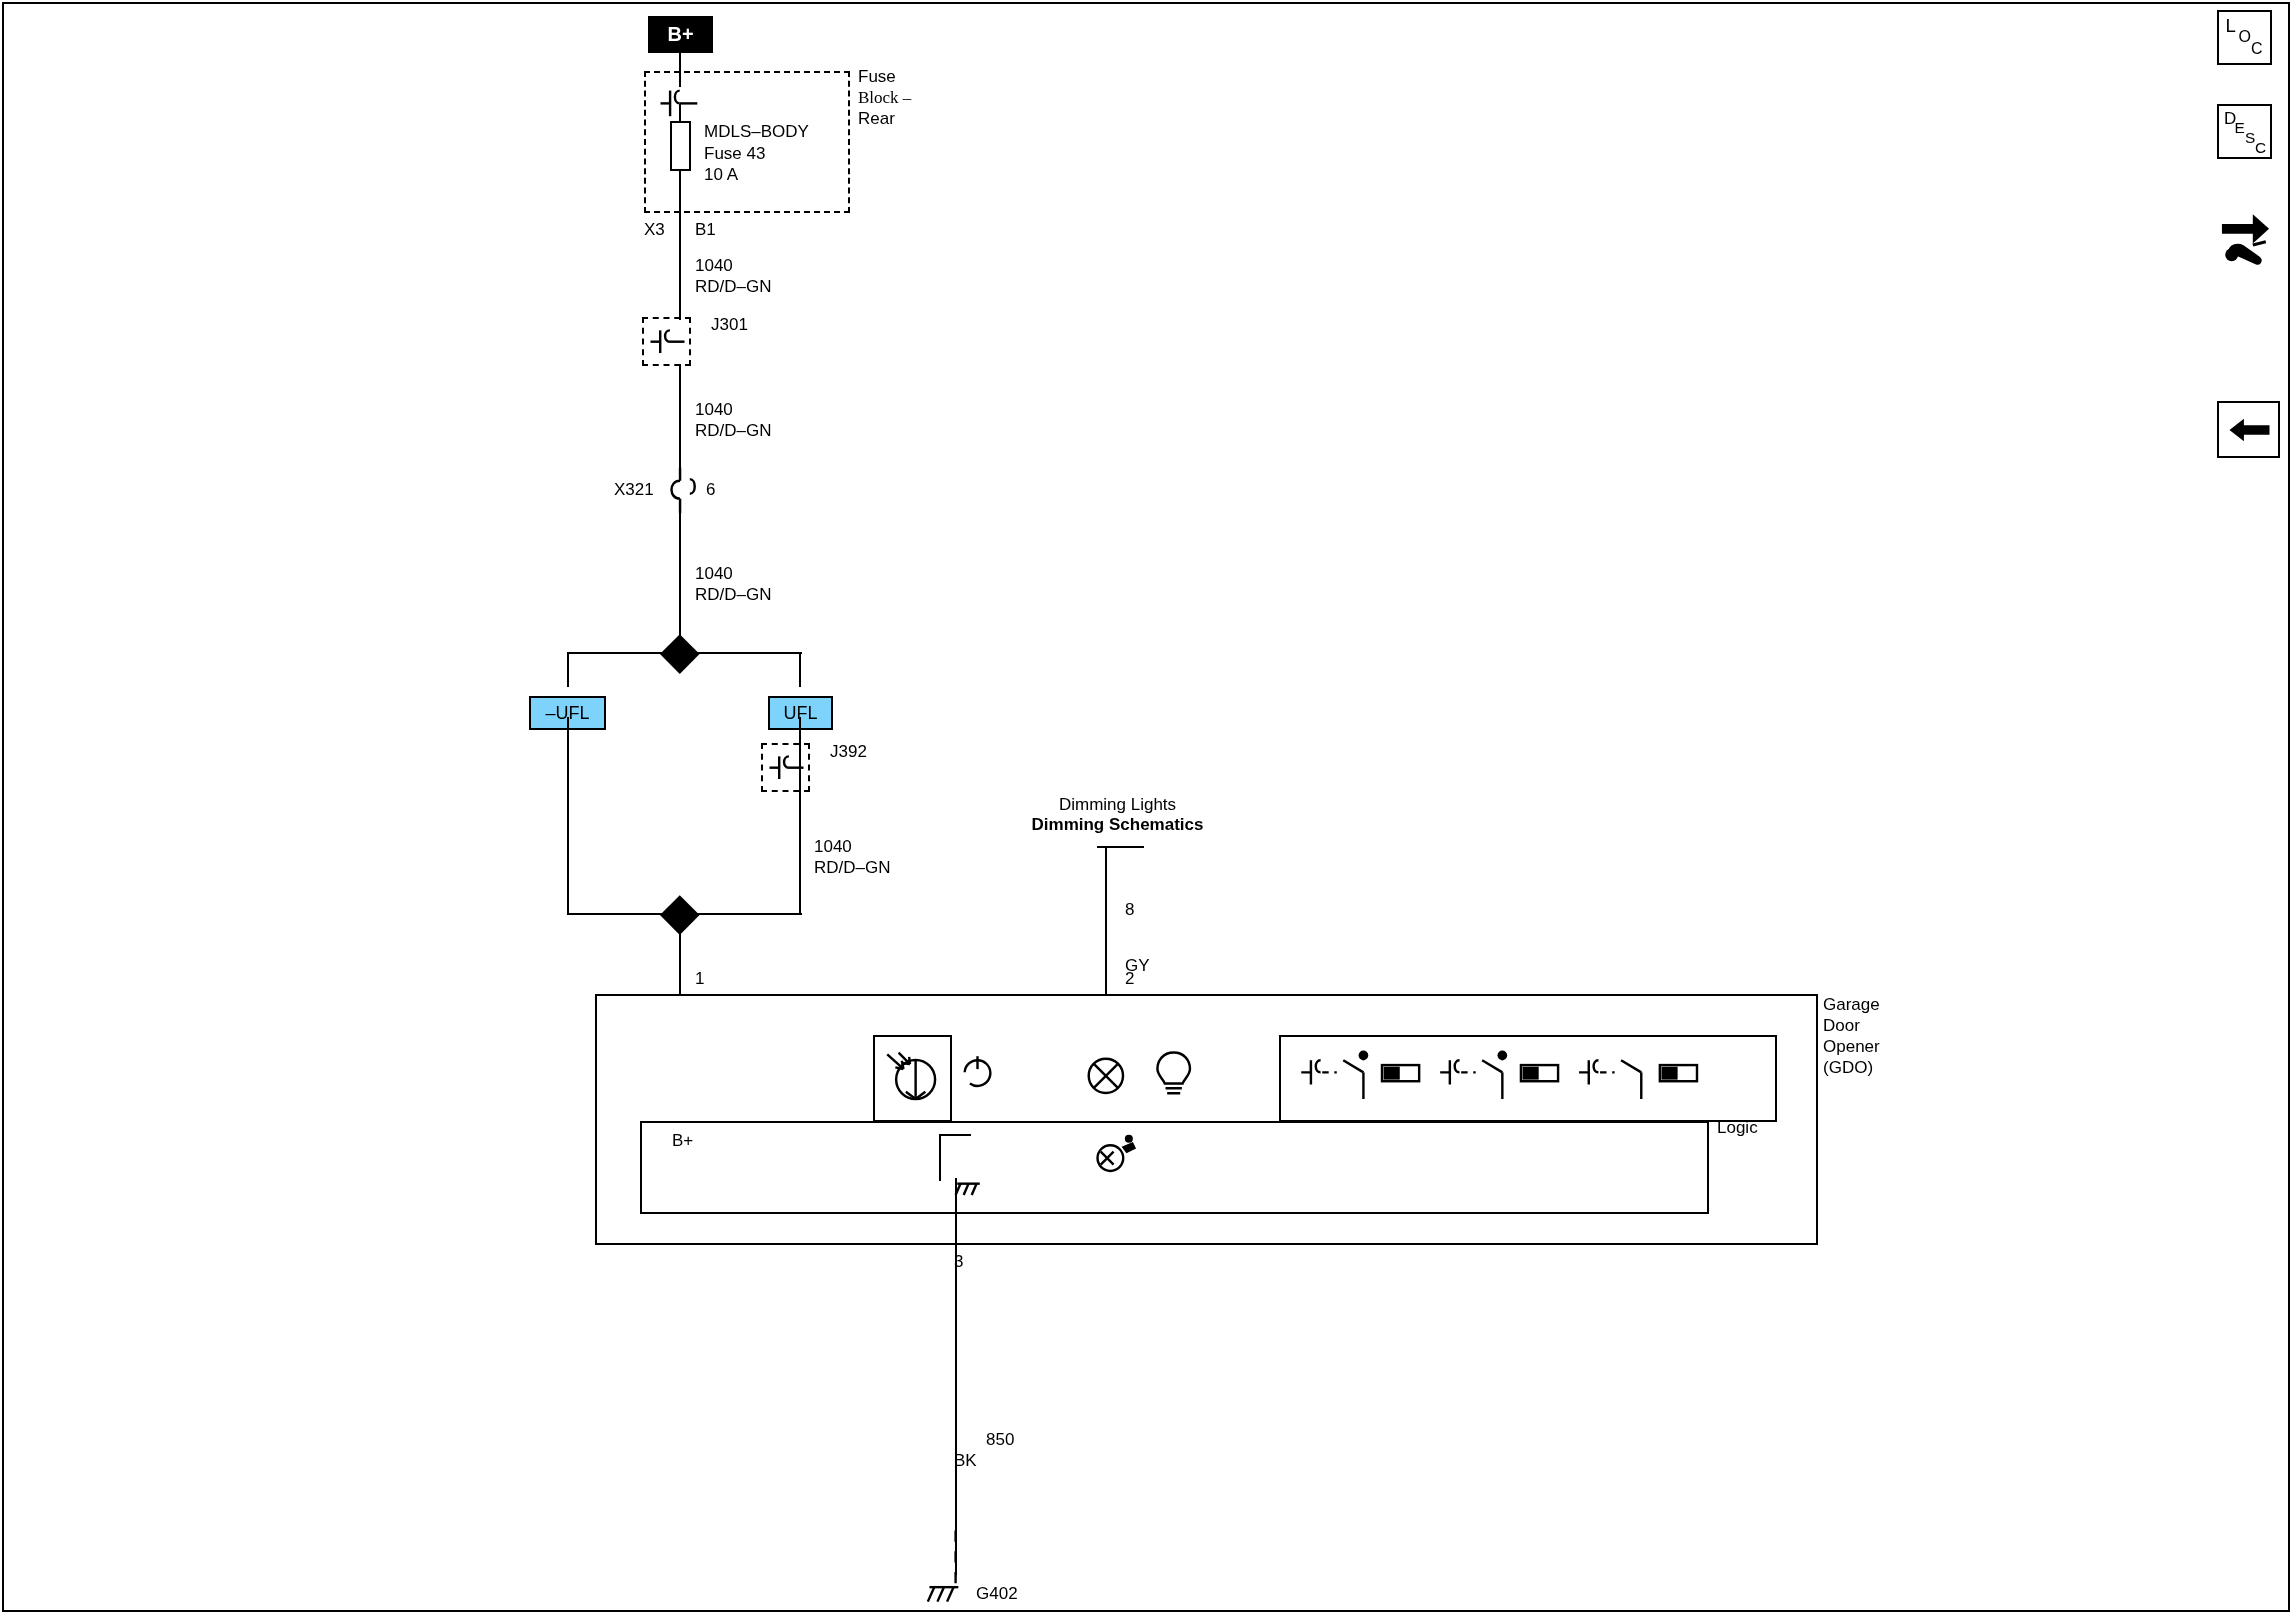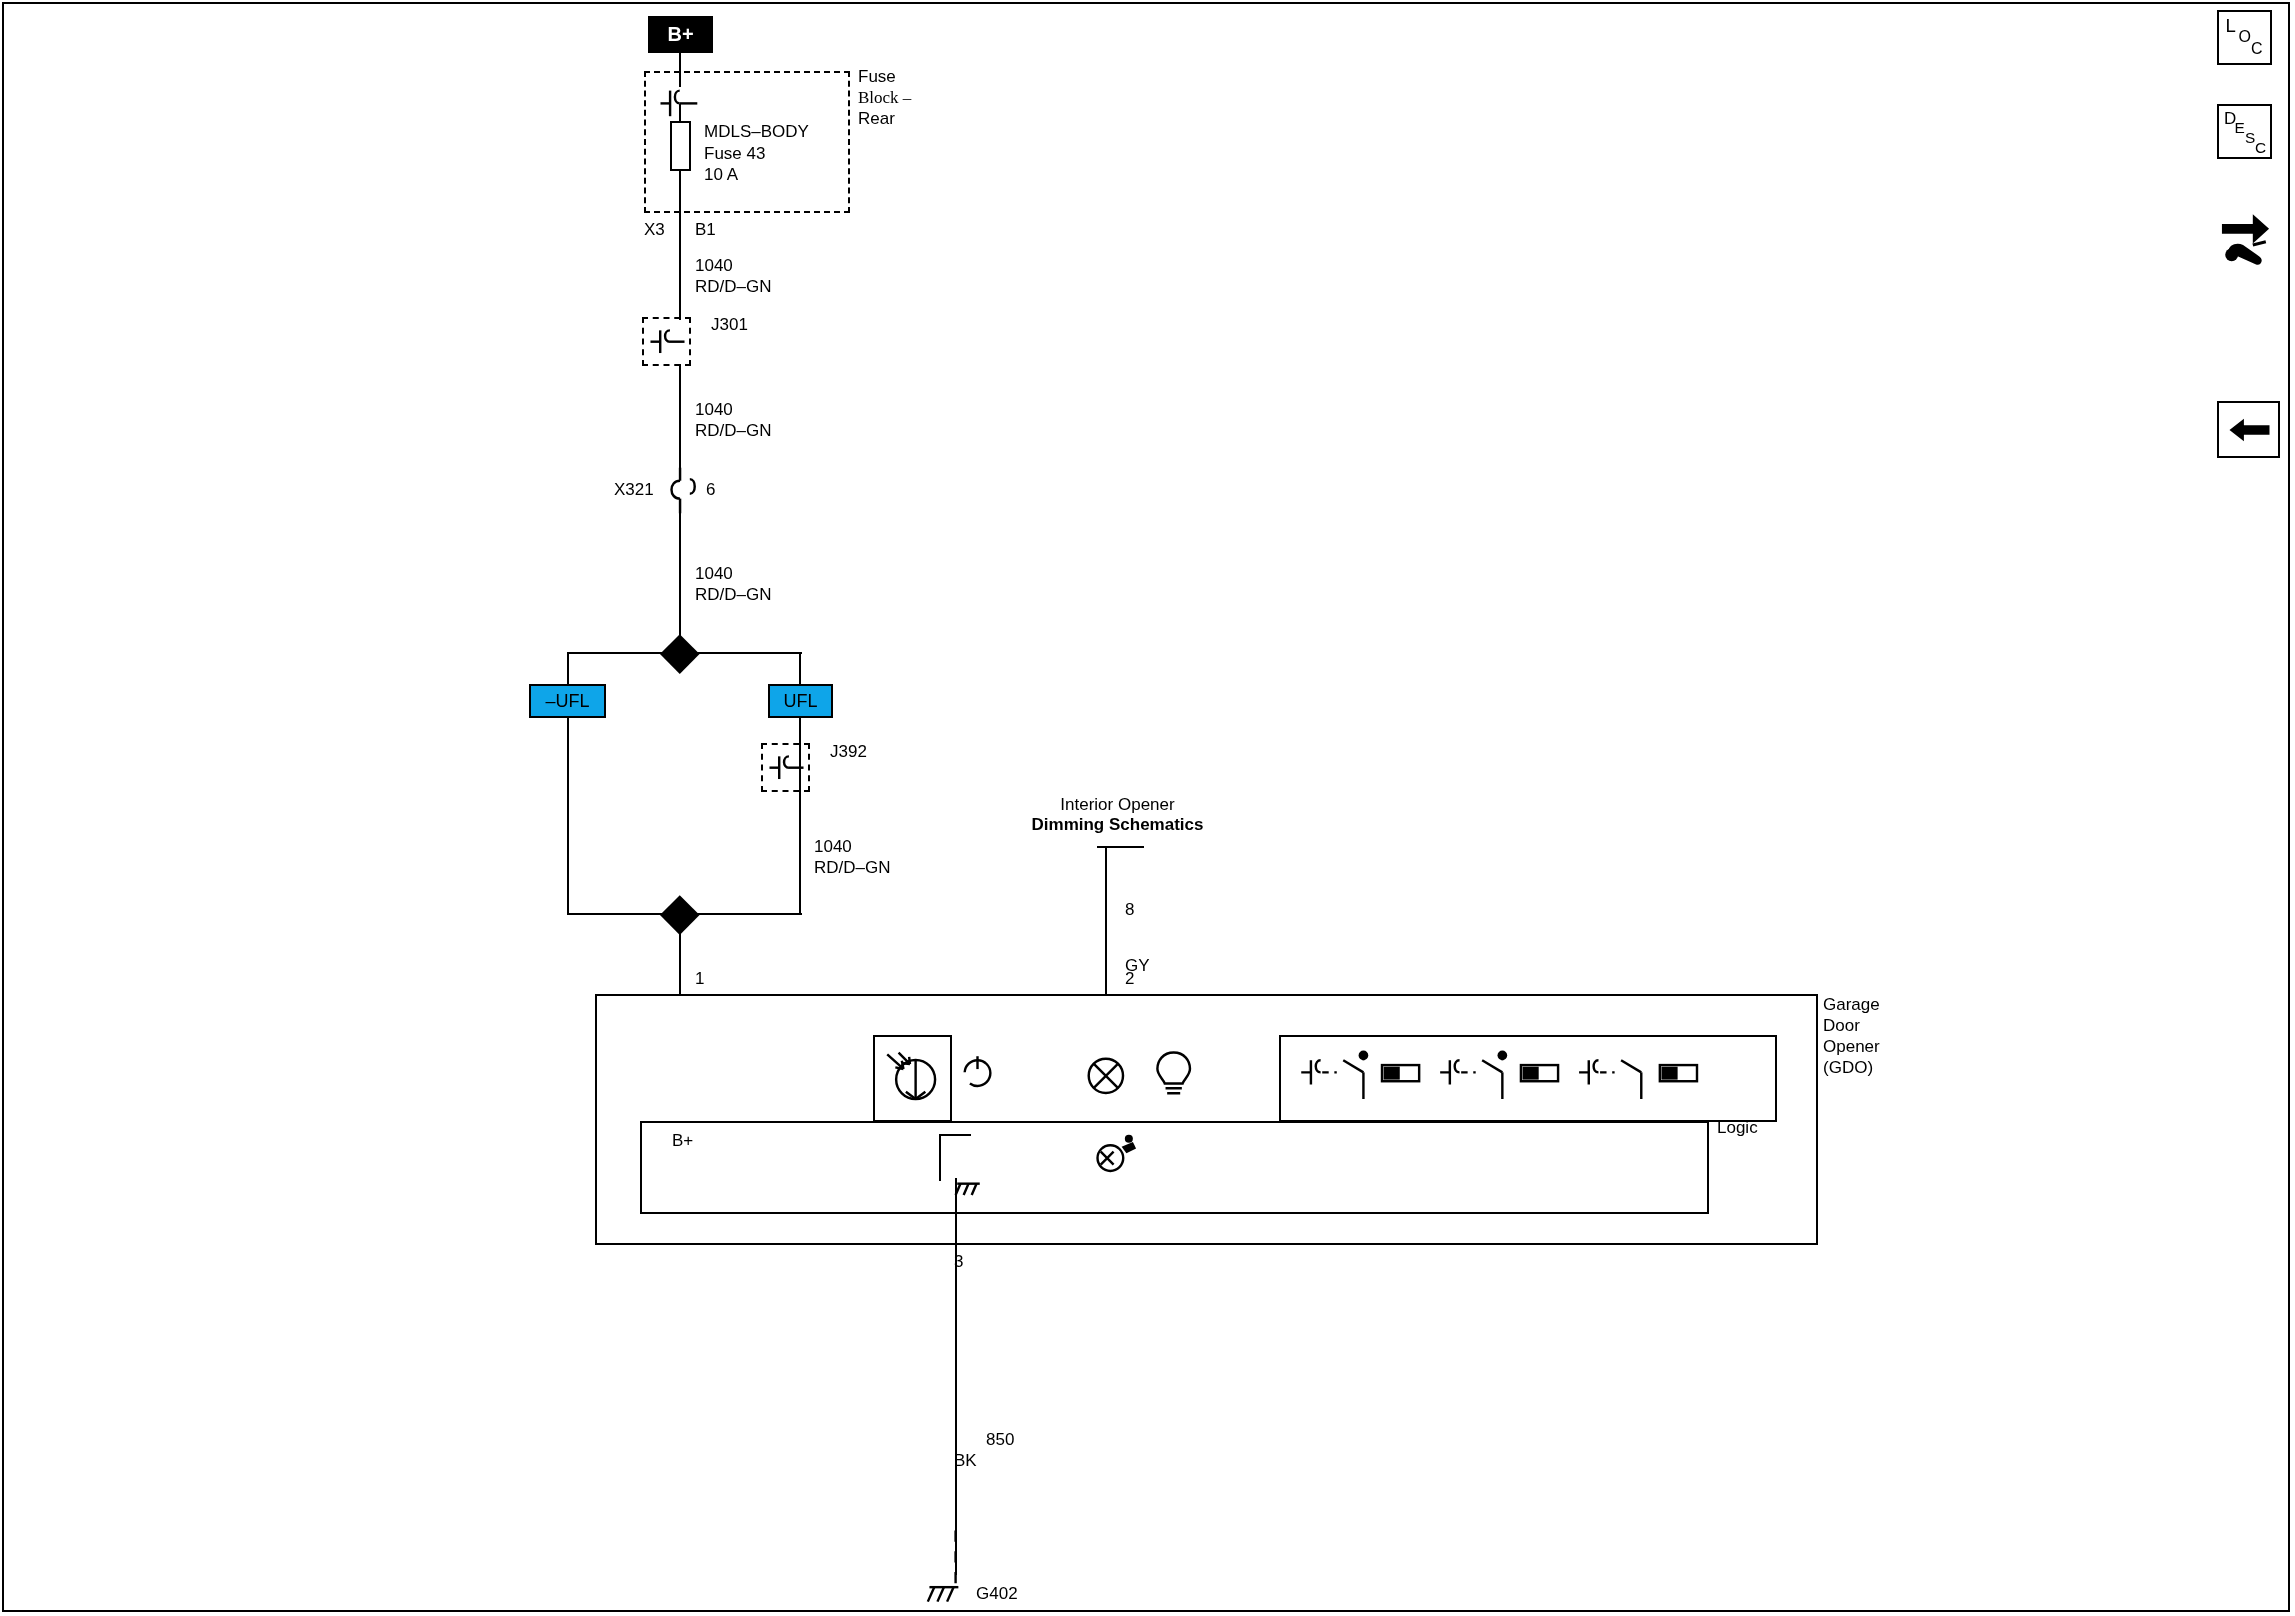--- a/index.html
+++ b/index.html
@@ -67,25 +67,26 @@
     display: flex;
     align-items: center;
     justify-content: center;
     border: 2.4px solid #000;
     box-sizing: border-box;
   }
   .labelbox {
     position: absolute;
     border: 2.4px solid #000;
     box-sizing: border-box;
-    background: #0ea5e9;
+    background: #7dd3fc;
     display: flex;
     align-items: center;
     justify-content: center;
     font-size: 18px;
+    margin-top: 12px;
   }
   .diamond {
     position: absolute;
     width: 27.5px;
     height: 27.5px;
     background: #000;
     transform: rotate(45deg);
   }
   .right-btn {
     position: absolute;
@@ -182,21 +183,21 @@
 
   <div class="txt" style="left:814px; top:836px;">1040</div>
   <div class="txt" style="left:814px; top:857px;">RD/D–GN</div>
 
   <div class="line-h" style="left:567px; top:913px; width:235px;"></div>
   <div class="diamond" style="left:666px; top:901px;"></div>
 
   <div class="line-v" style="left:679px; top:913px; height:211px;"></div>
   <div class="txt" style="left:695px; top:968px;">1</div>
 
-  <div class="txt center" style="left:1004px; top:794px; width:227px;">Interior Opener</div>
+  <div class="txt center" style="left:1004px; top:794px; width:227px;">Dimming Lights</div>
   <div class="txt center" style="left:988px; top:814px; width:259px;font-weight:bold;">Dimming Schematics</div>
   <div class="line-h" style="left:1097px; top:846px; width:47px;"></div>
   <div class="line-v" style="left:1105px; top:846px; height:279px;"></div>
   <div class="txt" style="left:1125px; top:899px;">8</div>
   <div class="txt" style="left:1125px; top:955px;">GY</div>
   <div class="txt" style="left:1125px; top:968px;">2</div>
 
   <div class="box" style="left:595px; top:994px; width:1223px; height:251px;"></div>
 
   <div class="txt" style="left:1823px; top:994px;">Garage</div>

